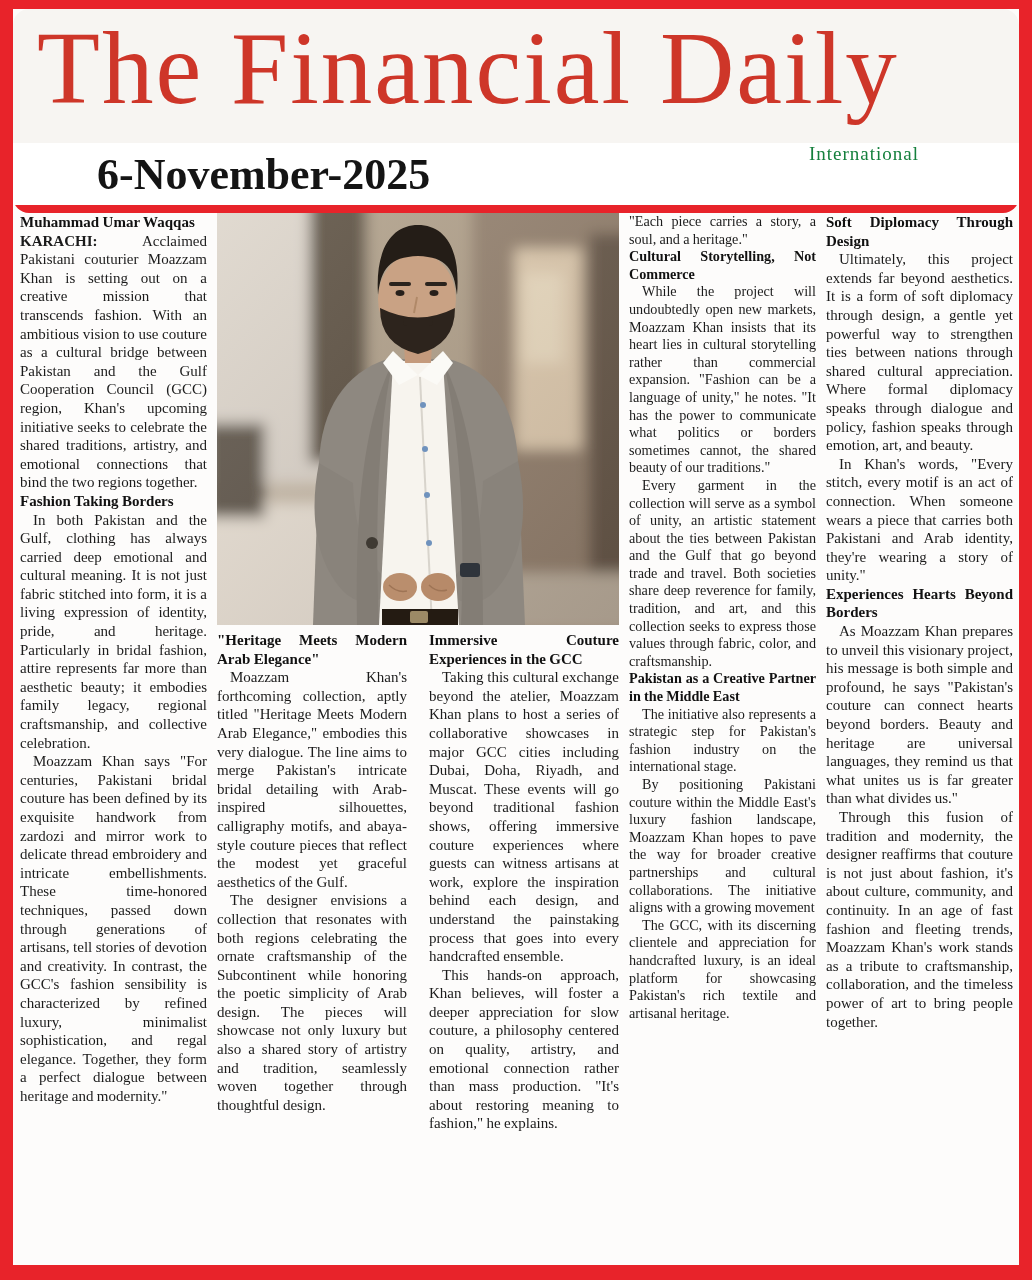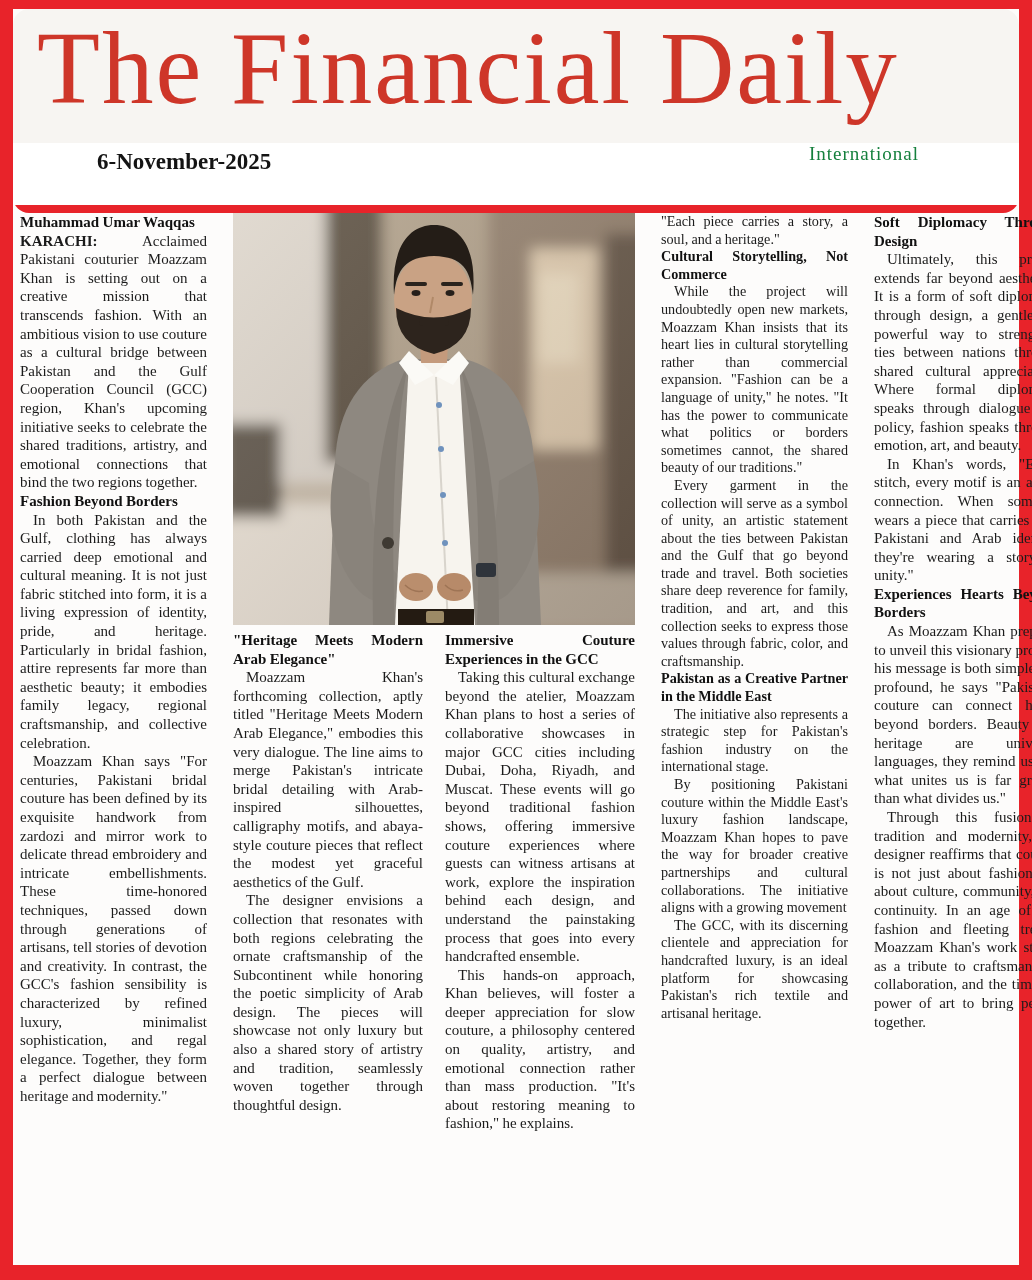--- a/index.html
+++ b/index.html
@@ -19,30 +19,30 @@
   }
   .date-band{position:absolute;left:0;right:0;bottom:0;height:62px;background:#ffffff;}
   .logo{
     position:absolute;top:8px;left:24px;white-space:nowrap;
     font-size:103px;line-height:1.0;letter-spacing:2px;color:#ce3629;font-weight:normal;z-index:2;
   }
   .edition{
     position:absolute;top:134px;right:100px;font-size:19px;color:#15803d;z-index:1;letter-spacing:1px;
   }
   .issue-date{
-    position:absolute;top:140px;left:84px;font-size:23px;font-weight:bold;color:#141414;z-index:3;
+    position:absolute;top:140px;left:84px;font-size:44px;font-weight:bold;color:#141414;z-index:3;
   }
   
   .headline{
     margin:6px 4px 10px 4px;text-align:center;color:#0d0d0d;
     font-weight:bold;font-size:51px;line-height:55px;
   }
   
   .article-body{padding:0 7px;}
-  .cols{display:flex;gap:26px;}
+  .cols{display:flex;gap:10px;}
   .col{
     flex:0 0 auto;width:187px;font-size:15px;line-height:18.6px;
     text-align:justify;color:#1b1b1b;word-spacing:-0.3px;
   }
   .col.dense{font-size:14.2px;line-height:17.6px;}
   .center{flex:0 0 auto;width:402px;}
   .photo-wrap{width:402px;height:412px;overflow:hidden;background:#c3b8a9;}
   .center-cols{display:flex;gap:22px;margin-top:6px;}
   .subcol{width:190px;}
   .col p{margin:0;}
@@ -62,21 +62,21 @@
     <div class="issue-date">6-November-2025</div>
   </div>
 
 
   <div class="article-body">
     <div class="cols">
 
       <div class="col">
         <p class="byline">Muhammad Umar Waqqas</p>
         <p><b>KARACHI:</b> <span>Acclaimed Pakistani couturier Moazzam Khan is setting out on a creative mission that transcends fashion. With an ambitious vision to use couture as a cultural bridge between Pakistan and the Gulf Cooperation Council (GCC) region, Khan's upcoming initiative seeks to celebrate the shared traditions, artistry, and emotional connections that bind the two regions together.</span></p>
-        <p class="subhead">Fashion Beyond Borders</p>
+        <p class="subhead">Fashion Taking Borders</p>
         <p class="ind">In both Pakistan and the Gulf, clothing has always carried deep emotional and cultural meaning. It is not just fabric stitched into form, it is a living expression of identity, pride, and heritage. Particularly in bridal fashion, attire represents far more than aesthetic beauty; it embodies family legacy, regional craftsmanship, and collective celebration.</p>
         <p class="ind">Moazzam Khan says "For centuries, Pakistani bridal couture has been defined by its exquisite handwork from zardozi and mirror work to delicate thread embroidery and intricate embellishments. These time-honored techniques, passed down through generations of artisans, tell stories of devotion and creativity. In contrast, the GCC's fashion sensibility is characterized by refined luxury, minimalist sophistication, and regal elegance. Together, they form a perfect dialogue between heritage and modernity."</p>
       </div>
 
       <div class="center">
         <div class="photo-wrap">
           <svg width="402" height="412" viewBox="0 0 402 412" xmlns="http://www.w3.org/2000/svg">
             <defs>
               <filter id="bgblur" x="-20%" y="-20%" width="140%" height="140%">
                 <feGaussianBlur stdDeviation="7"></feGaussianBlur>

